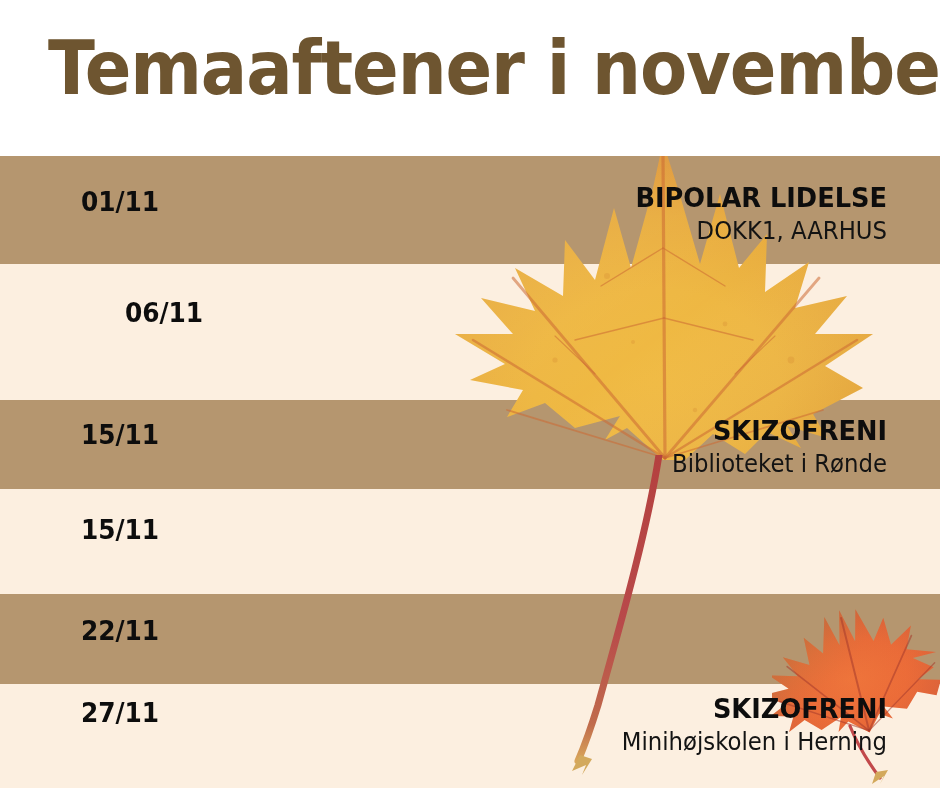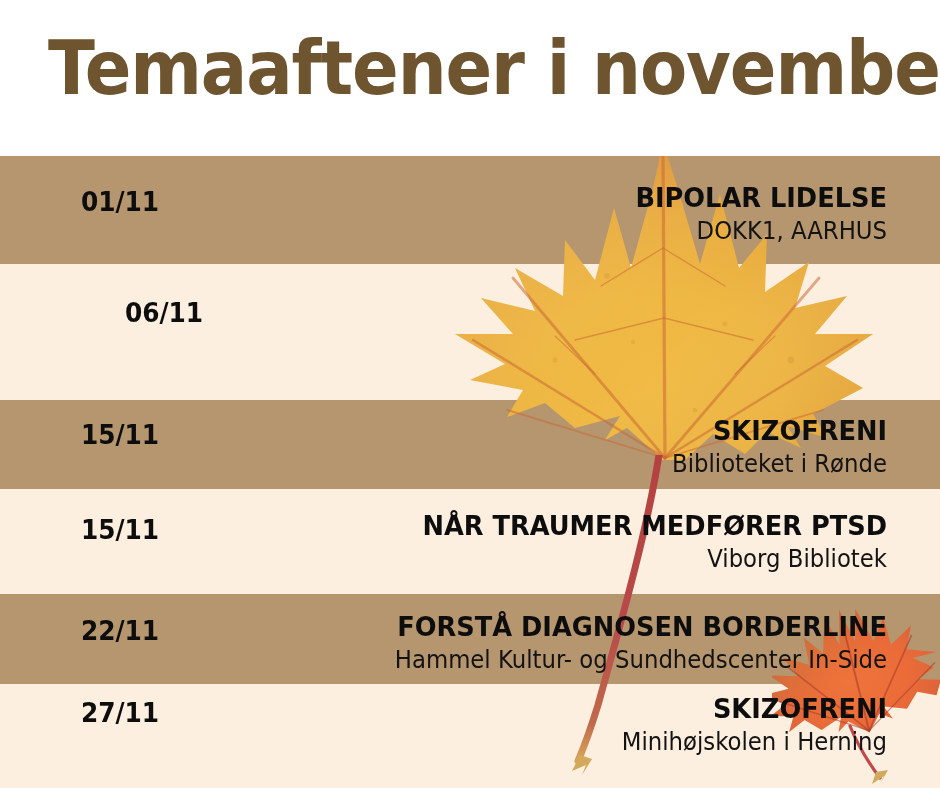--- a/index.html
+++ b/index.html
@@ -305,32 +305,24 @@
     <div class="entry" style="top:400px;height:89px;">
       <div class="entry-date" style="top:19px;">15/11</div>
       <div class="entry-body" style="top:14px;">
         <div class="entry-title">SKIZOFRENI</div>
         <div class="entry-venue">Biblioteket i Rønde</div>
       </div>
     </div>
 
     <div class="entry" style="top:489px;height:105px;">
       <div class="entry-date" style="top:25px;">15/11</div>
-      <div class="entry-body" style="top:20px;">
-        <div class="entry-title">NÅR TRAUMER MEDFØRER PTSD</div>
-        <div class="entry-venue">Viborg Bibliotek</div>
-      </div>
     </div>
 
     <div class="entry" style="top:594px;height:90px;">
       <div class="entry-date" style="top:21px;">22/11</div>
-      <div class="entry-body" style="top:16px;">
-        <div class="entry-title">FORSTÅ DIAGNOSEN BORDERLINE</div>
-        <div class="entry-venue">Hammel Kultur- og Sundhedscenter In-Side</div>
-      </div>
     </div>
 
     <div class="entry" style="top:676px;height:84px;">
       <div class="entry-date" style="top:21px;">27/11</div>
       <div class="entry-body" style="top:16px;">
         <div class="entry-title">SKIZOFRENI</div>
         <div class="entry-venue">Minihøjskolen i Herning</div>
       </div>
     </div>
 

